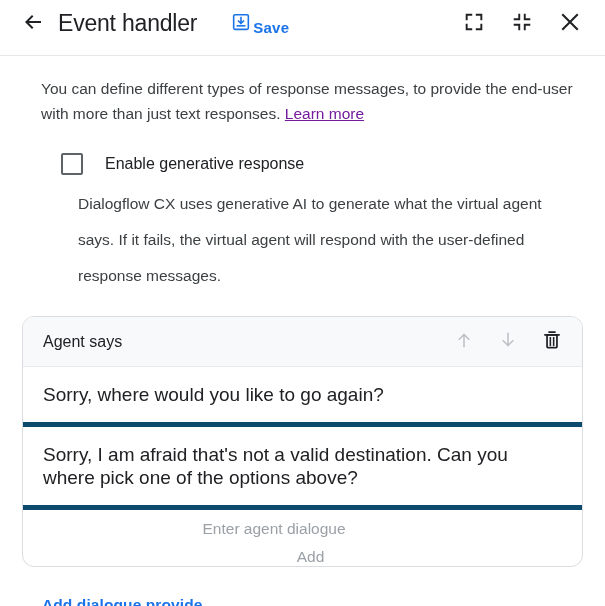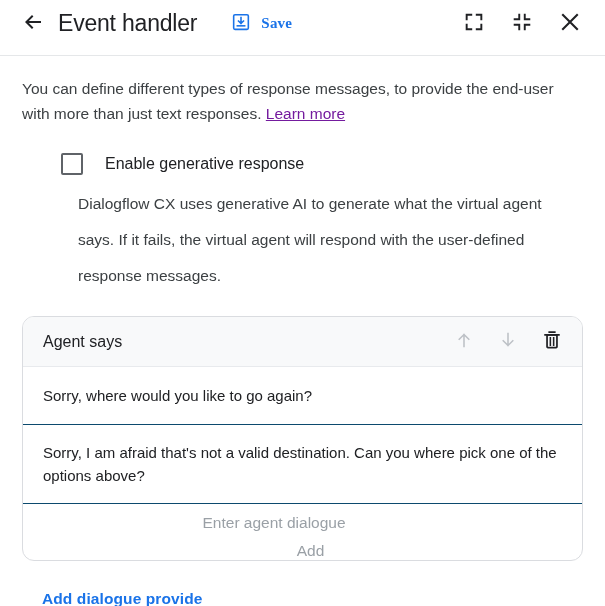--- a/index.html
+++ b/index.html
@@ -28,26 +28,25 @@
     margin-right: 10px;
   }
   .page-title {
     font-size: 23px;
     color: #202124;
     font-weight: 400;
     letter-spacing: -0.2px;
     white-space: nowrap;
   }
   .save-btn {
-    display: flex; align-items: center;
-    gap: 10px;
+    display: flex; align-items: flex-end;
+    gap: 2px;
     margin-left: 34px;
     cursor: pointer;
     flex: 0 0 auto;
-    font-family: Liberation Serif, serif;
   }
   .save-label {
     color: #1a73e8;
     font-size: 15px;
     font-weight: 700;
     letter-spacing: 0.2px;
   }
   .header-spacer { flex: 1 1 auto; }
   .hdr-icon {
     width: 34px; height: 34px;
@@ -58,20 +57,21 @@
 
   
   .body { padding: 0 22px; }
 
   .intro {
     margin-top: 20px;
     font-size: 15.5px;
     line-height: 25px;
     color: #3c4043;
     max-width: 560px;
+    margin-left: 19px;
   }
   .learn-link {
     color: #741b9e;
     text-decoration: underline;
     cursor: pointer;
   }
 
   .check-row {
     display: flex;
     align-items: center;
@@ -124,24 +124,24 @@
   .card-header-spacer { flex: 1 1 auto; }
   .card-icon {
     width: 36px; height: 36px;
     display: flex; align-items: center; justify-content: center;
     cursor: pointer;
     margin-left: 8px;
   }
 
   .msg-row {
     padding: 16px 20px;
-    font-size: 15px;
+    font-size: 19px;
     line-height: 23px;
     color: #202124;
-    border-bottom: 1px solid #0c4a6e;
+    border-bottom: 5px solid #0c4a6e;
     min-height: 58px;
     display: flex;
     align-items: center;
     cursor: text;
   }
 
   .input-row {
     display: flex;
     align-items: center;
     padding: 0 20px;

